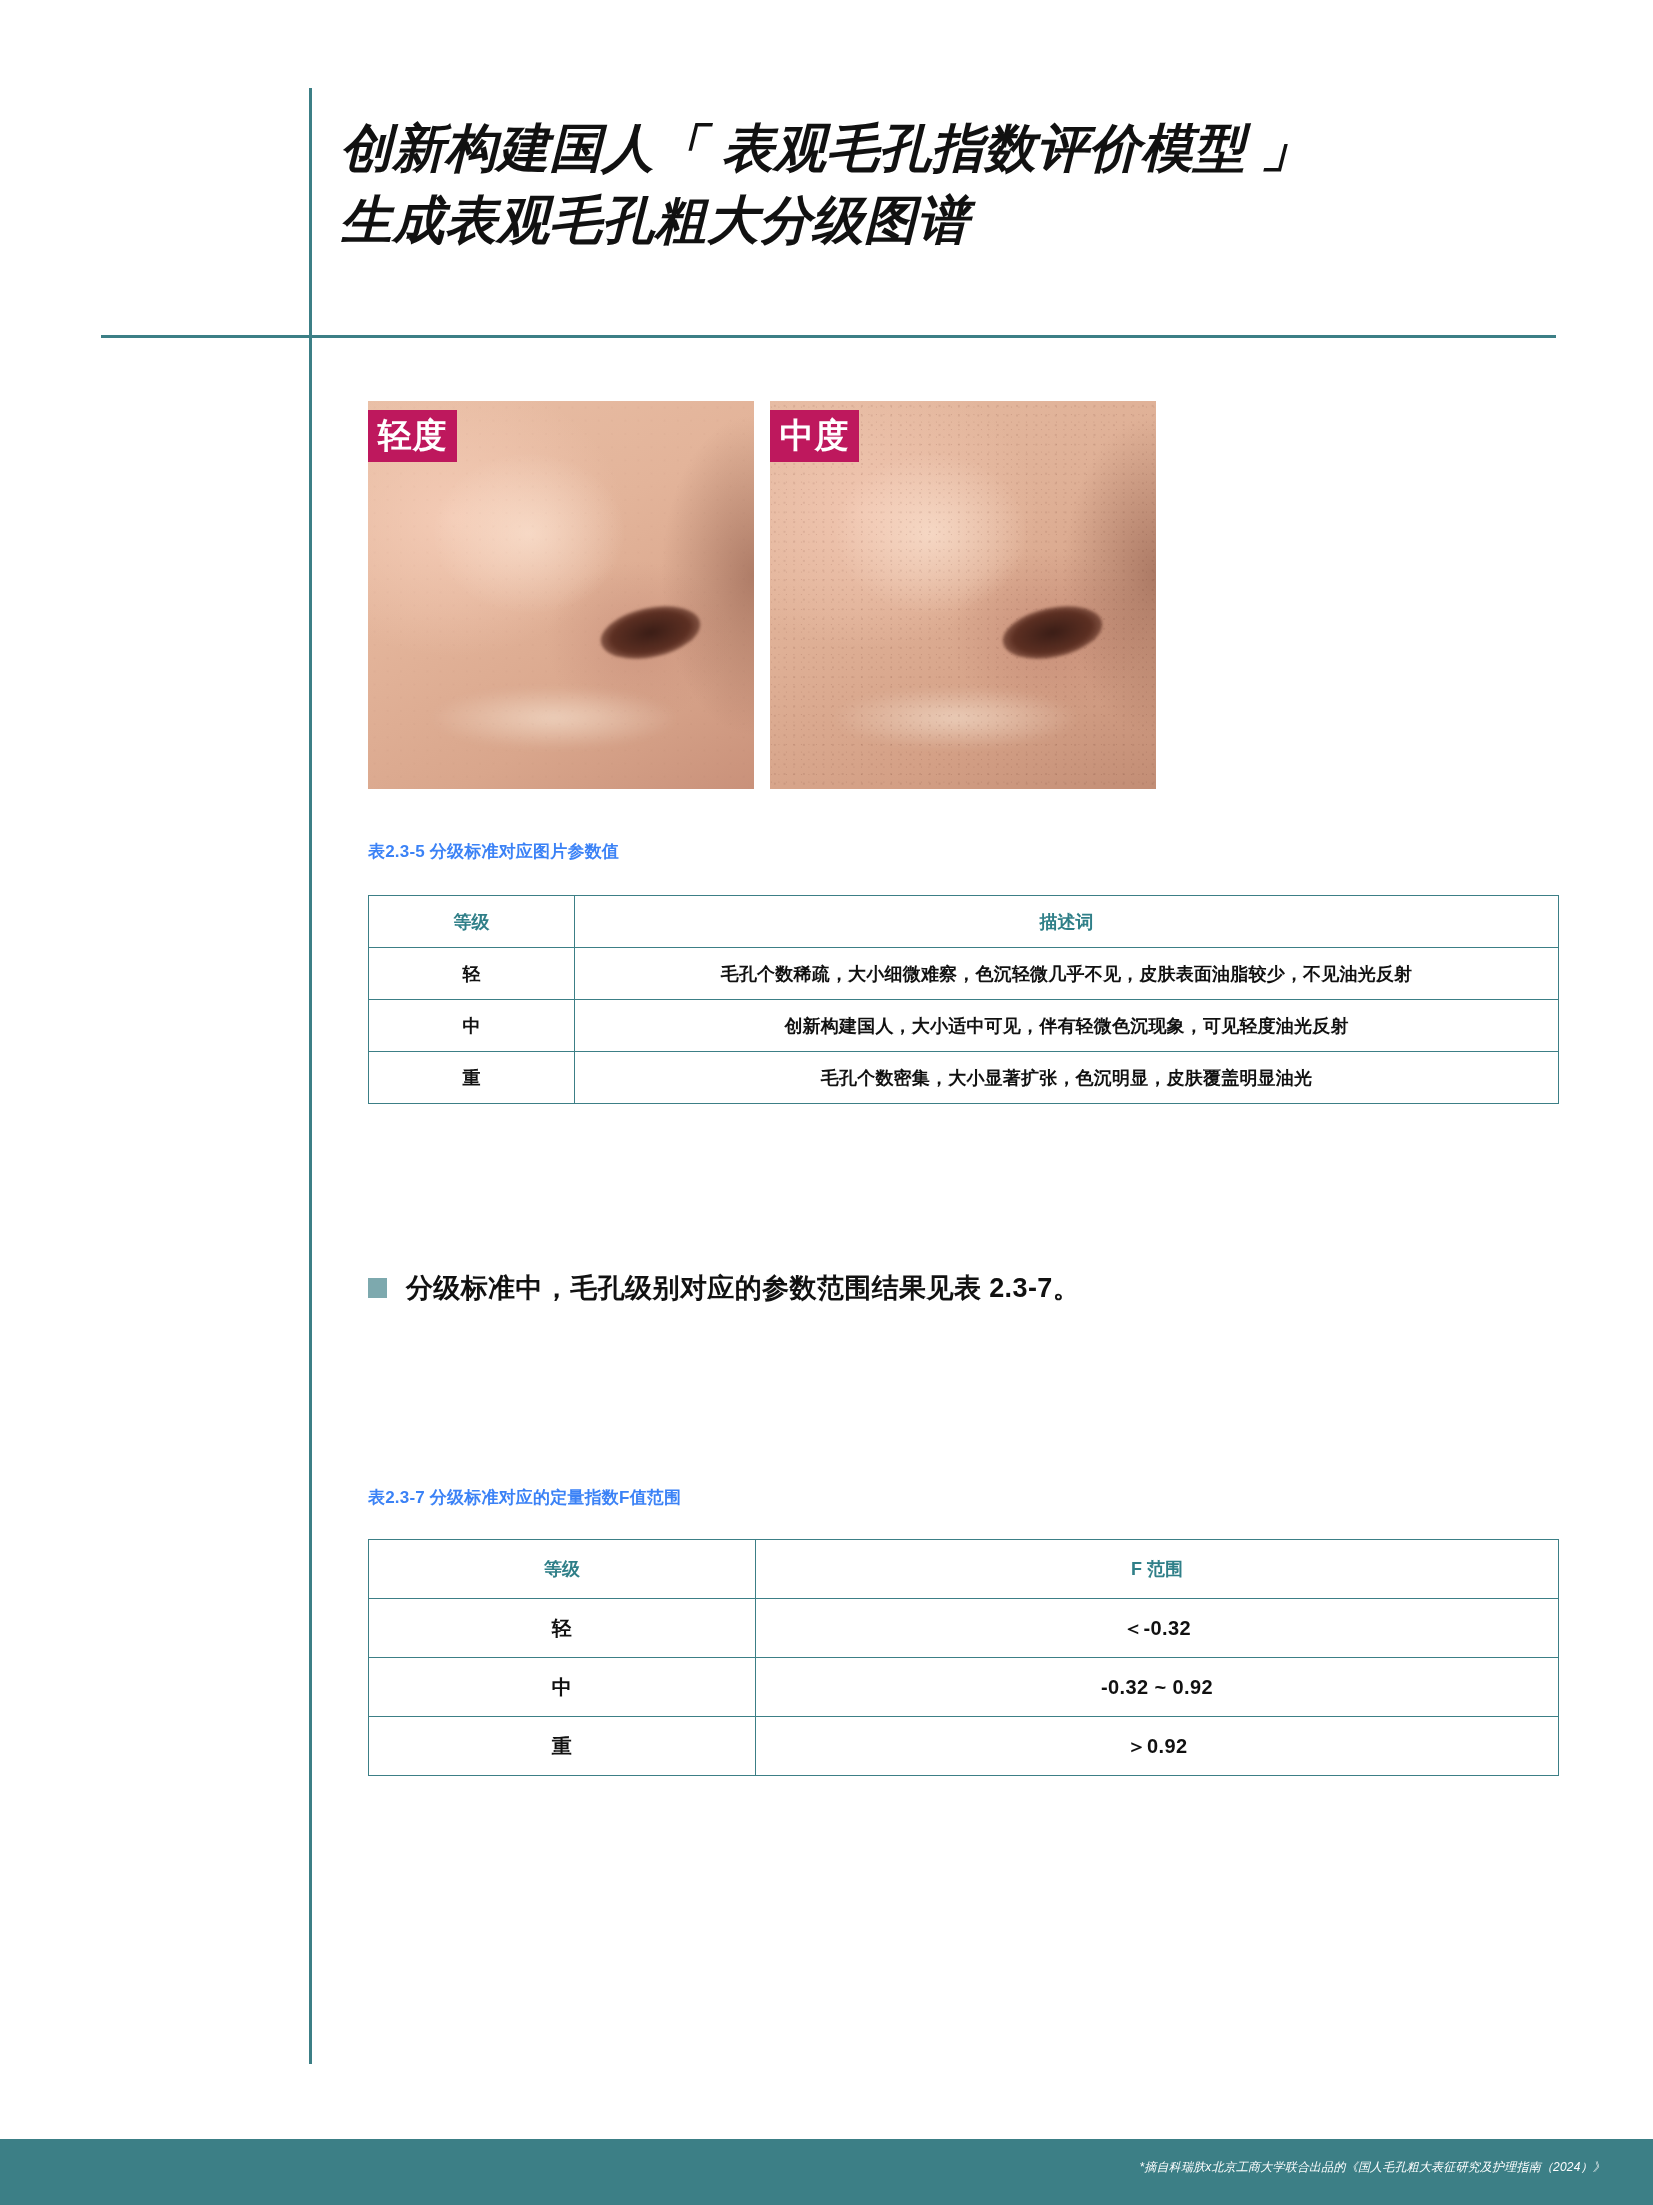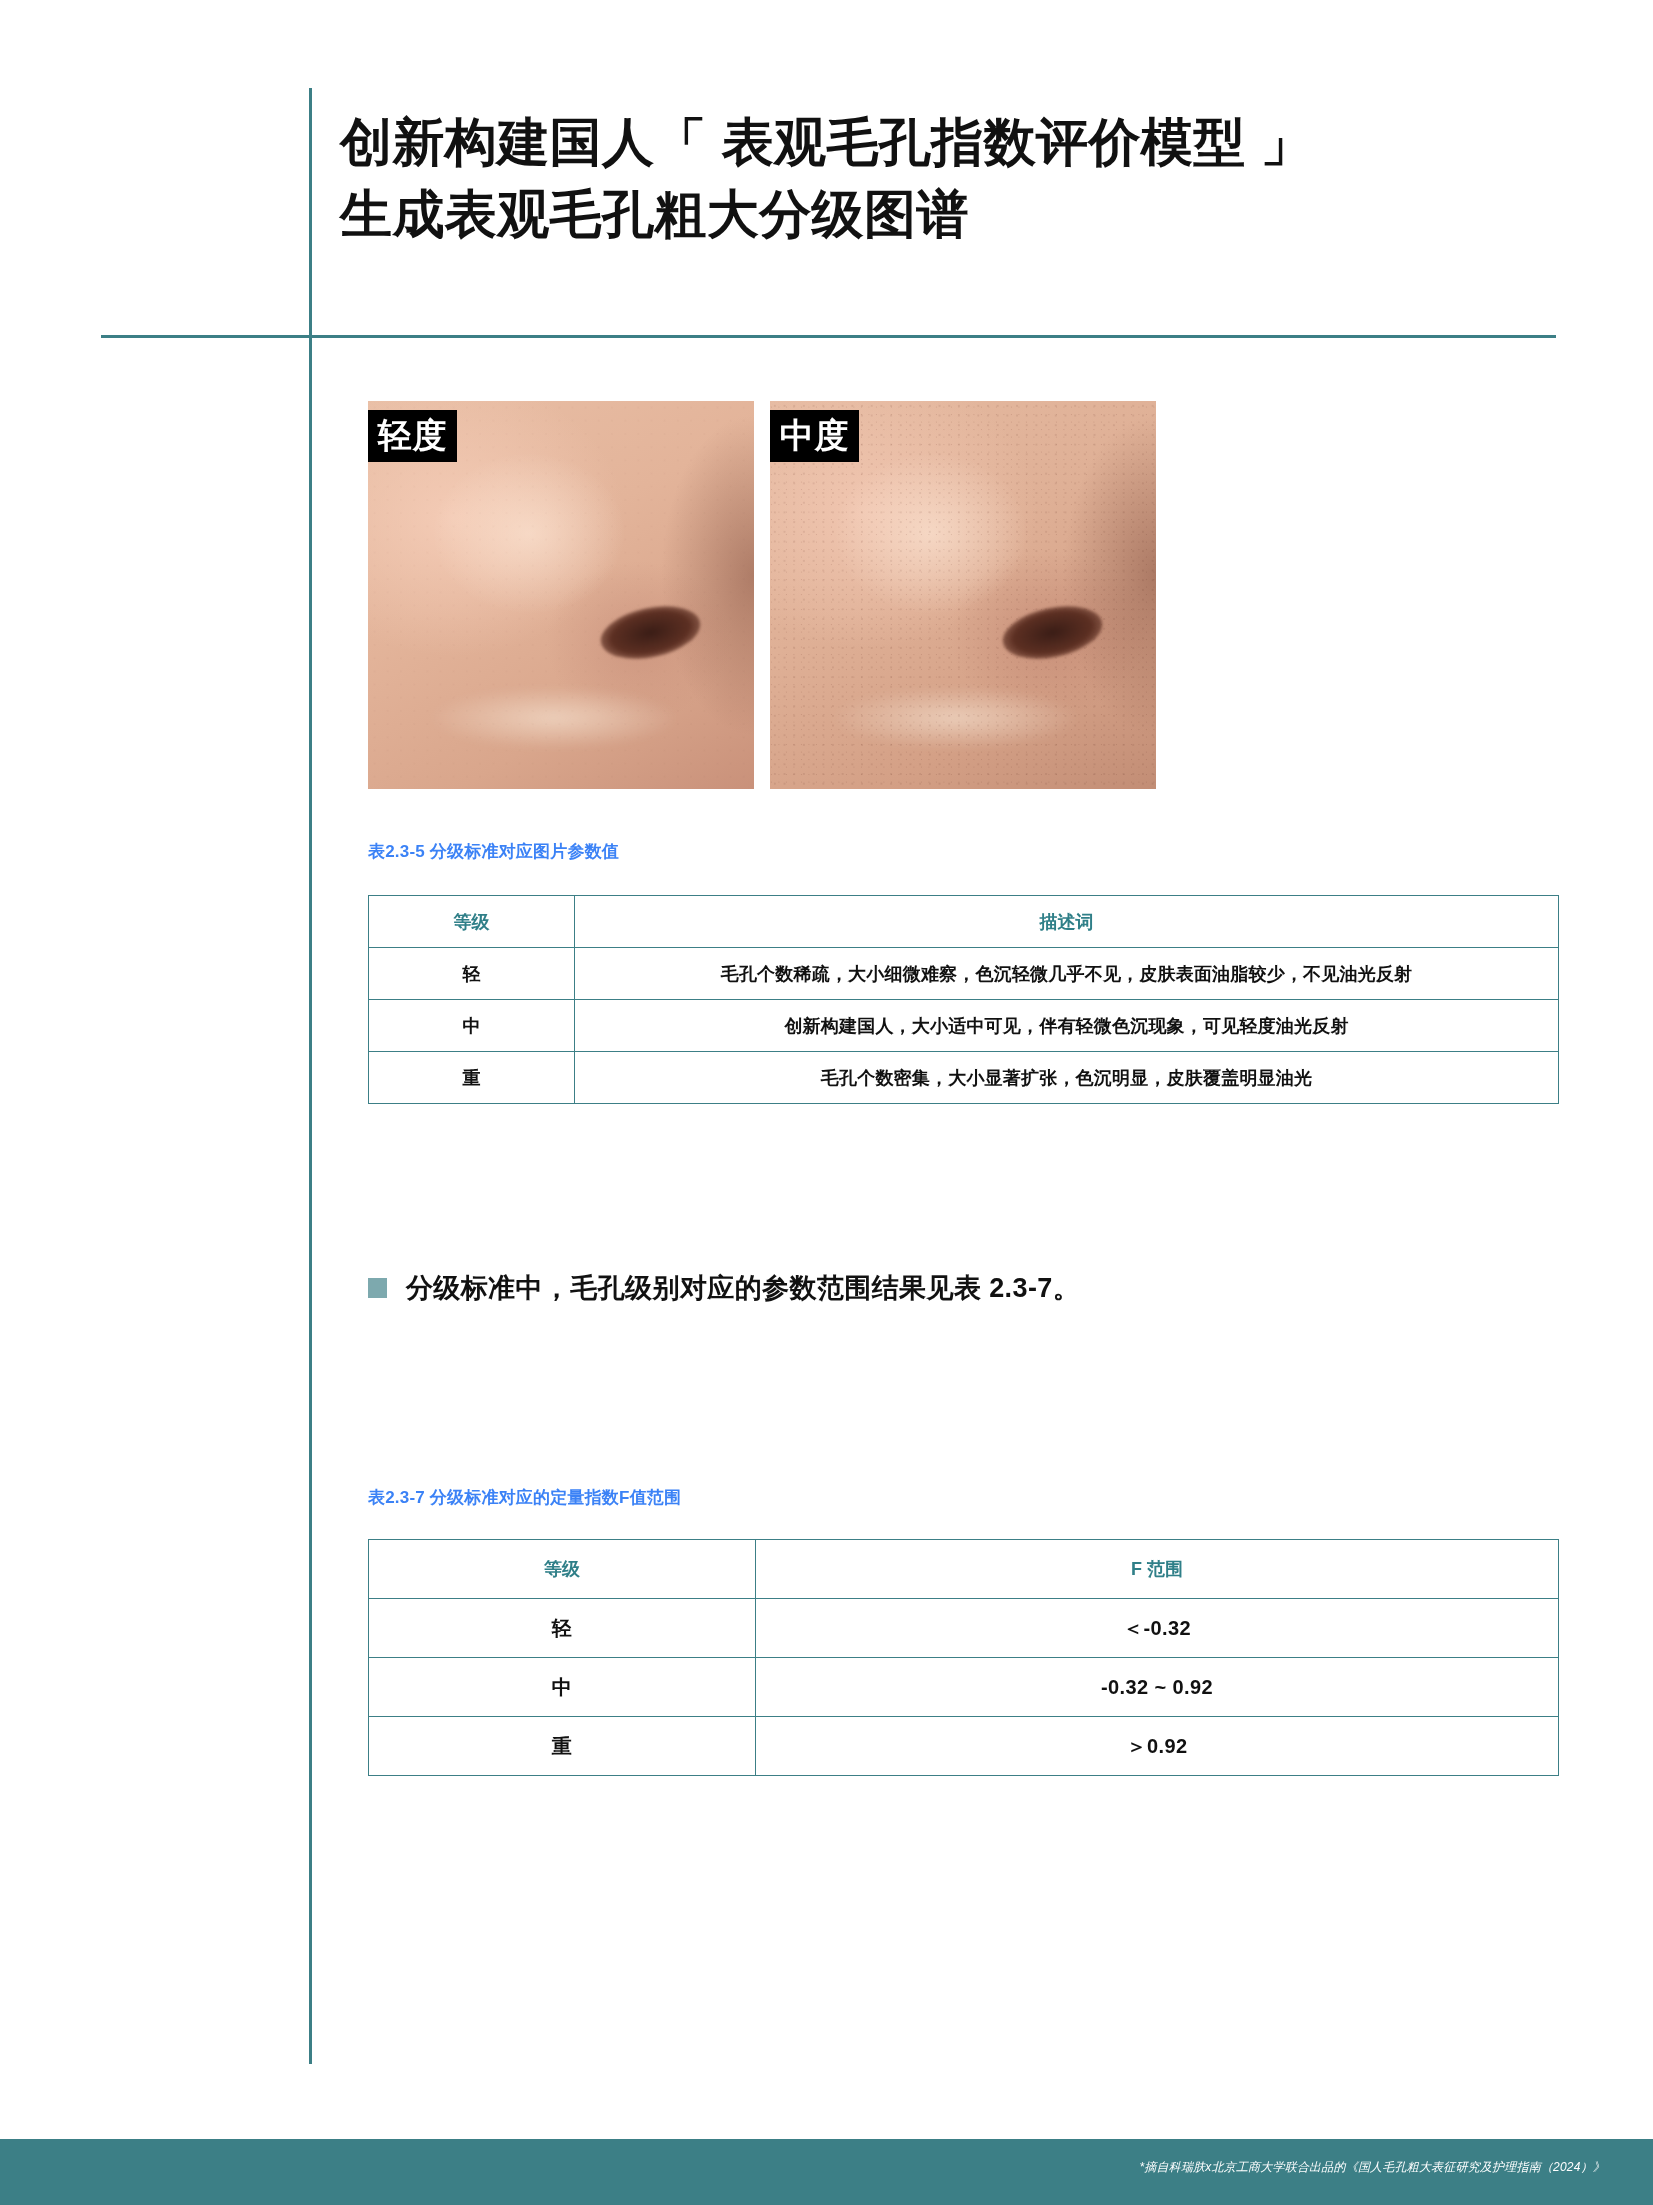--- a/index.html
+++ b/index.html
@@ -38,22 +38,23 @@
     left: 101px;
     top: 335px;
     width: 1455px;
     height: 2.6px;
     background: #3c7f86;
   }
 
   .title-block {
     position: absolute;
     left: 340px;
-    top: 107px;
+    top: 113px;
     width: 1235px;
+    font-style: italic;
   }
   .title-line {
     font-size: 52px;
     font-weight: bold;
     line-height: 1.38;
     letter-spacing: 0.4px;
     color: #111111;
     white-space: nowrap;
   }
 
@@ -159,21 +160,21 @@
     height: 62px;
     border-radius: 50%;
     background: radial-gradient(ellipse at 50% 50%, rgba(255,245,230,0.5), rgba(255,245,230,0) 72%);
     filter: blur(4.4px);
   }
 
   .photo-badge {
     position: absolute;
     left: 0;
     top: 8.8px;
-    background: #000000;
+    background: #be185d;
     color: #ffffff;
     font-size: 34px;
     font-weight: bold;
     line-height: 1;
     padding: 8px 9.7px 10.6px 9.7px;
     letter-spacing: 0.9px;
   }
 
   
   .caption {

